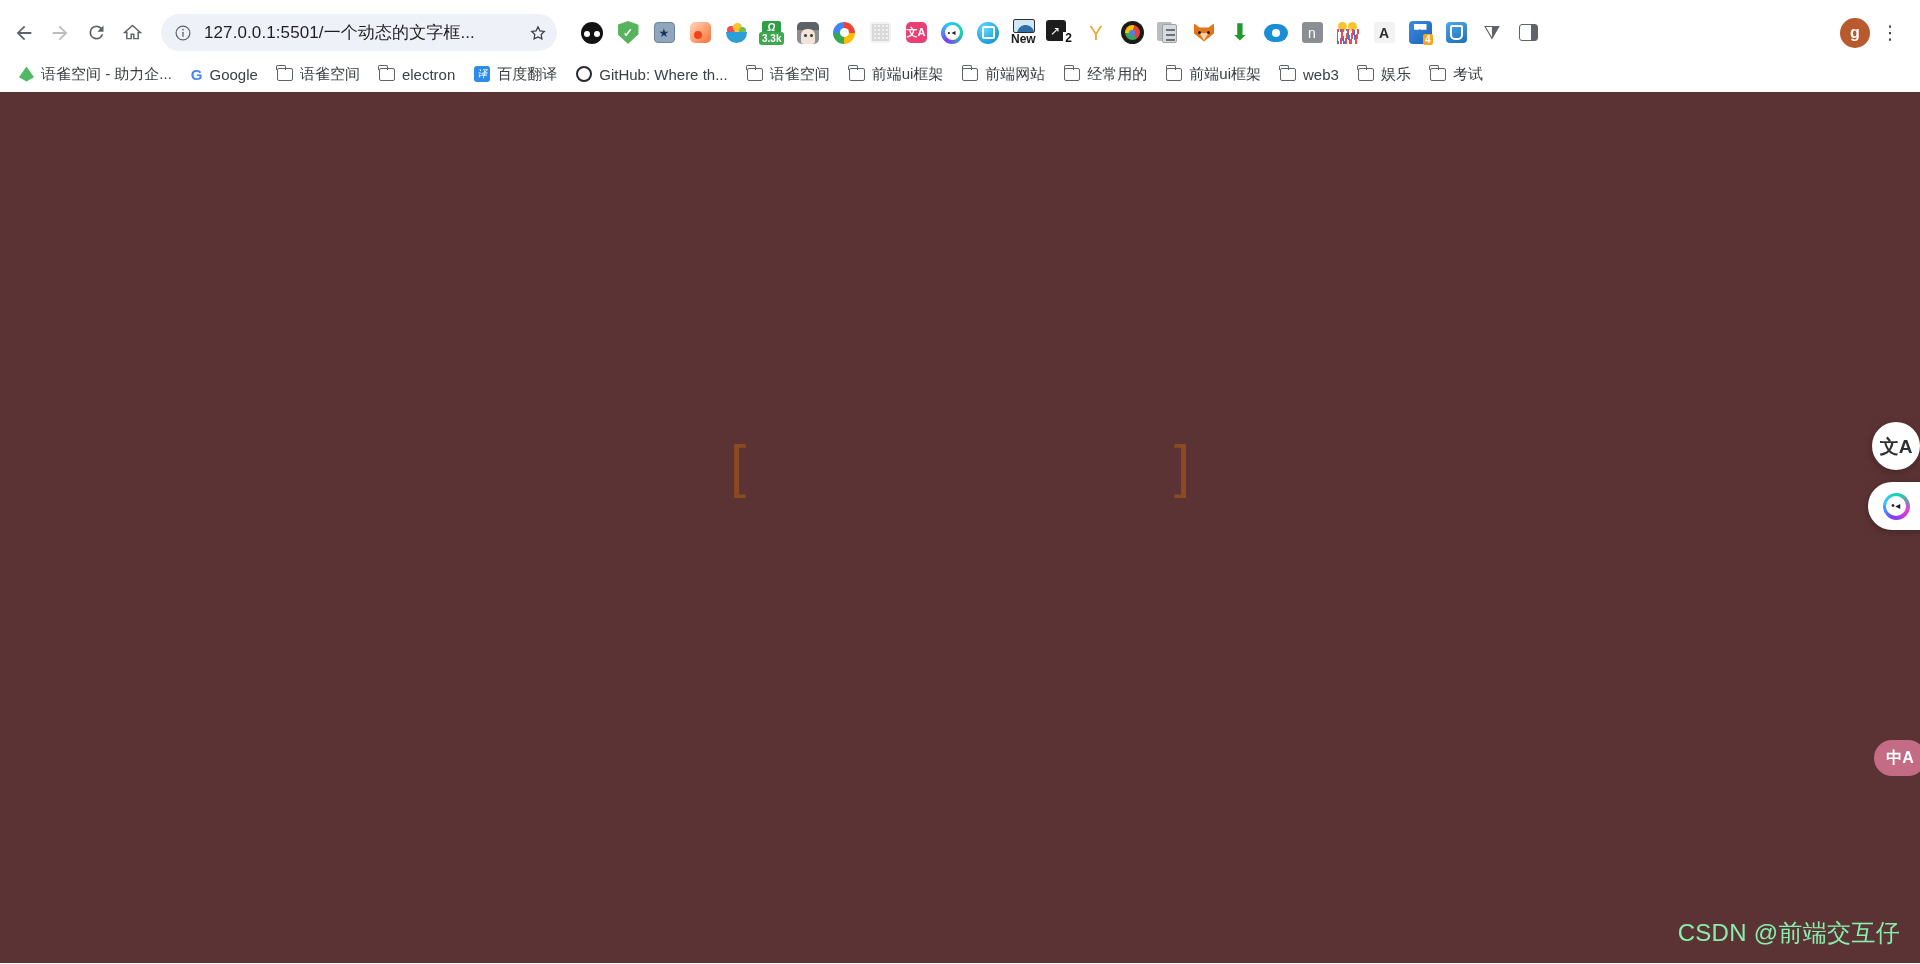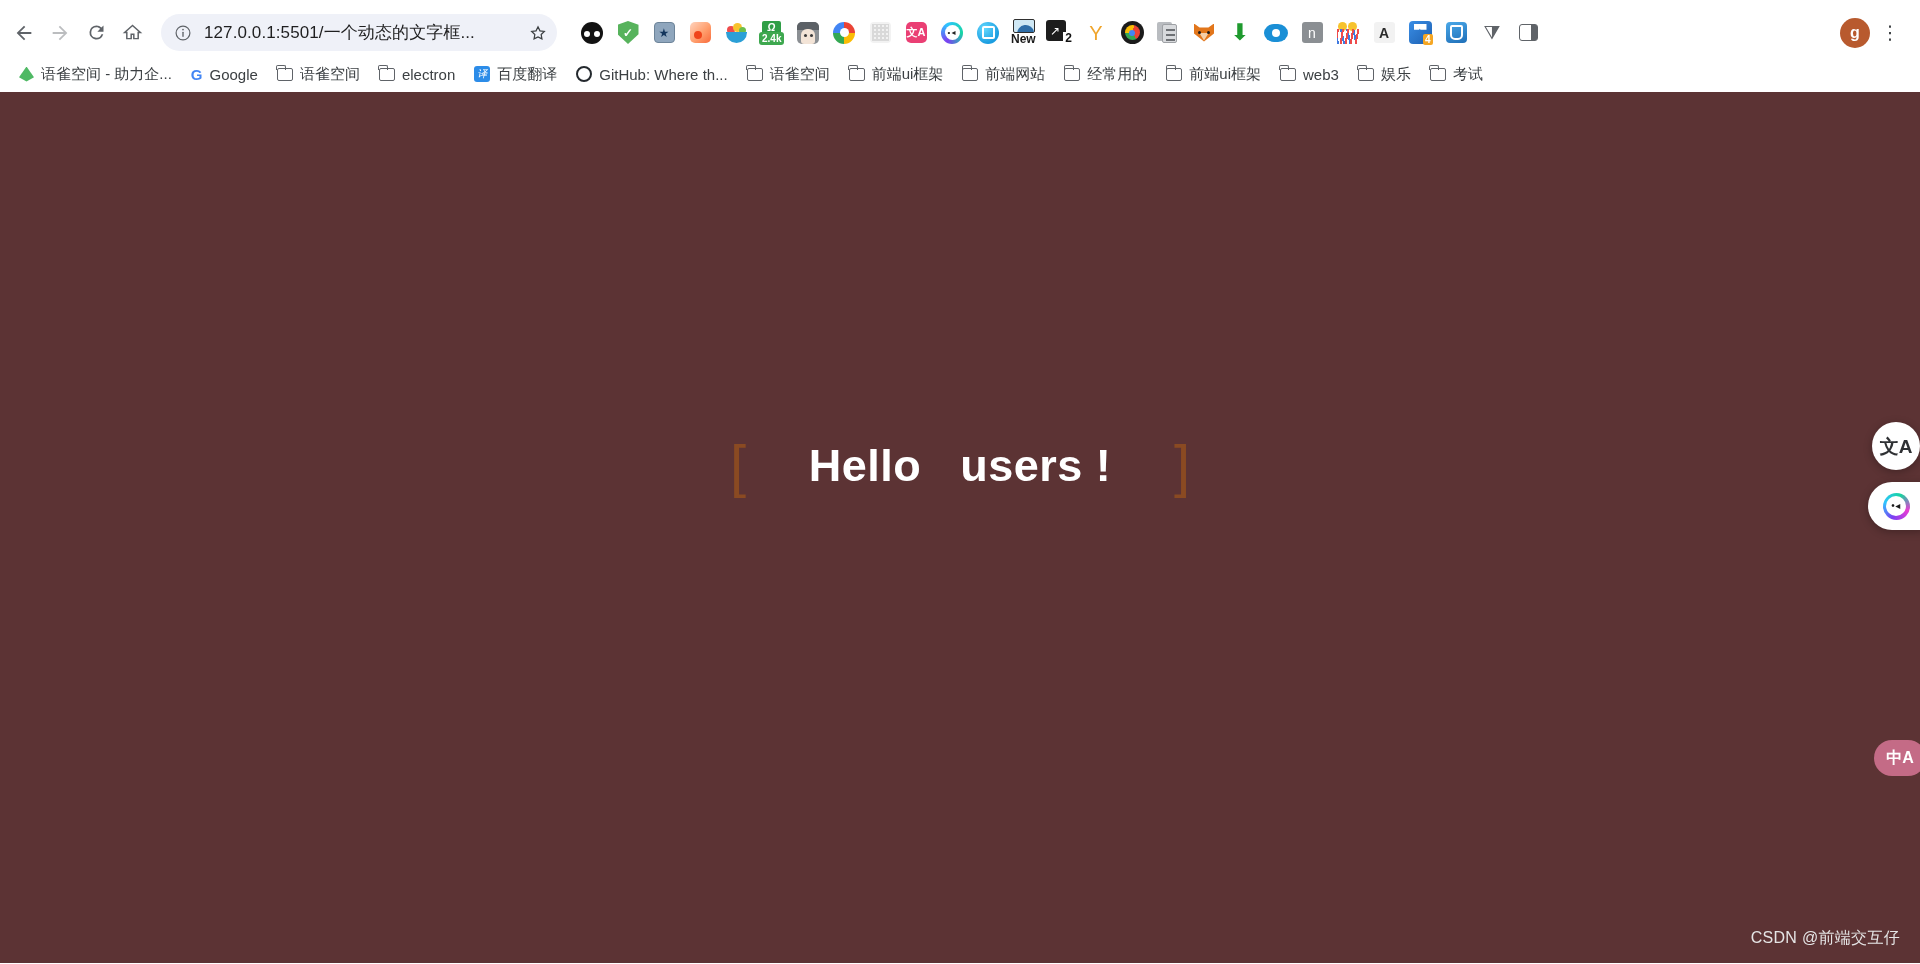--- a/index.html
+++ b/index.html
@@ -355,22 +355,22 @@
     background: #c46b86;
     display: flex; align-items: center; justify-content: center;
     cursor: pointer;
   }
   #fab-pink .t-glyph { color: #fff; font-size: 16px; font-weight: bold; line-height: 1; }
 
   #watermark {
     position: absolute;
     right: 20px;
     bottom: 14px;
-    font-size: 16px;
-    color: #e5e5e5;
+    font-size: 24px;
+    color: #86efac;
     letter-spacing: .3px;
     user-select: none;
   }
 </style>
 </head>
 <body>
 
 <div id="browser-chrome">
 
   <div id="nav-row">
@@ -436,21 +436,21 @@
             <i class="f2"></i>
             <i class="f3"></i>
             <i class="bowl"></i>
           </div>
       </div>
       <div class="ext">
         <div class="e-money">
           <div class="top">
               <b>Ω</b>
             </div>
-          <div class="badge">2.4k</div>
+          <div class="badge">3.3k</div>
         </div>
       </div>
       <div class="ext">
         <div class="e-face">
             <i class="hair"></i>
             <i class="cheek"></i>
             <i class="eye l"></i>
             <i class="eye r"></i>
           </div>
       </div>
@@ -641,21 +641,20 @@
     </div>
 
   </div>
 </div>
 
 <div id="page">
 
   <div id="hero">
     <div id="hero-inner">
       <span class="bracket left">[</span>
-      <span id="hero-text">Hello   users !</span>
       <span class="bracket right">]</span>
     </div>
   </div>
 
   <div id="side-widgets">
     <div class="fab">
       <span class="t-glyph">文A</span>
     </div>
     <div class="fab fab-wide">
       <div id="fab-immersive-inner">

